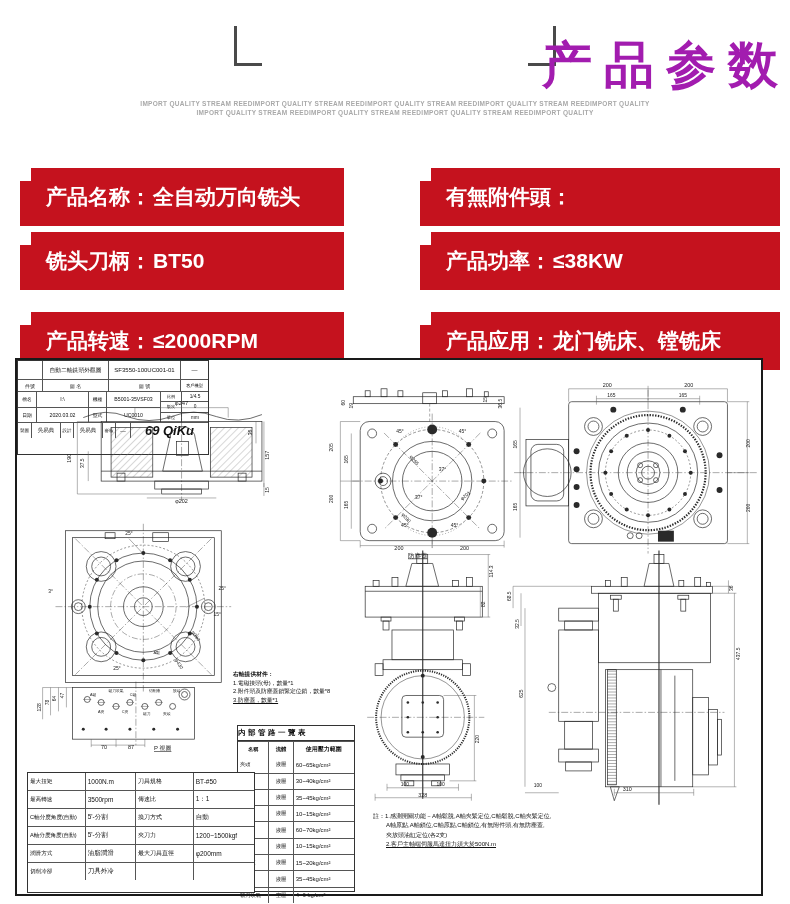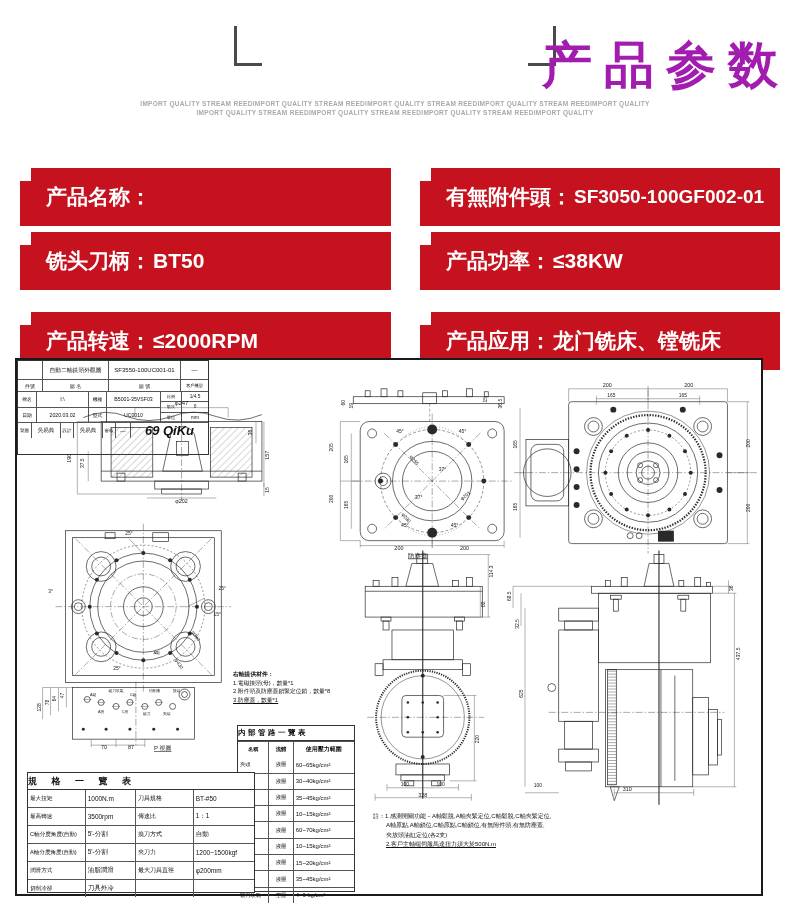--- a/index.html
+++ b/index.html
@@ -12,21 +12,21 @@
   .bracket-left{left:234px;top:26px;width:28px;height:40px;border-left:3px solid #4a4a4a;border-bottom:3px solid #4a4a4a;}
   .bracket-right{left:528px;top:26px;width:28px;height:40px;border-right:3px solid #4a4a4a;border-bottom:3px solid #4a4a4a;}
   .tagline{left:0;width:790px;text-align:center;font-size:6.5px;font-weight:600;color:#a9a9a9;letter-spacing:.3px;}
   .tag1{top:100px;} .tag2{top:109px;}
 
   
   .banner{background:#c5121e;color:#fff;display:flex;align-items:center;padding-left:26px;
     font-weight:bold;font-size:21px;white-space:nowrap;overflow:hidden;}
   .banner::before{content:"";position:absolute;left:0;top:0;width:11px;height:13px;background:#fff;}
   .banner .val{margin-left:2px;}
-  .b-l{left:20px;width:371px;height:58px;}
+  .b-l{left:20px;width:324px;height:58px;}
   .b-r{left:420px;width:360px;height:58px;}
   .row1{top:168px;} .row2{top:232px;} .row3{top:296px;margin-top:16px;}
   .b-r.row1 .val{font-size:19px;}
 
   
   #drawing{left:15px;top:358px;width:748px;height:538px;border:2px solid #1a1a1a;background:#fff;}
   #drawing svg{position:absolute;left:0;top:0;}
   #drawing svg text{font-family:"Liberation Sans",sans-serif;fill:#1c1c1c;}
 
   .dtable{position:absolute;box-sizing:border-box;border:1px solid #333;background:#fff;font-size:6.5px;color:#111;}
@@ -76,35 +76,35 @@
 
 <div class="abs bracket-left"></div>
 <div class="abs bracket-right"></div>
 <div class="abs page-title">产品参数</div>
 <div class="abs tagline tag1">IMPORT QUALITY STREAM REEDIMPORT QUALITY STREAM REEDIMPORT QUALITY STREAM REEDIMPORT QUALITY STREAM REEDIMPORT QUALITY</div>
 <div class="abs tagline tag2">IMPORT QUALITY STREAM REEDIMPORT QUALITY STREAM REEDIMPORT QUALITY STREAM REEDIMPORT QUALITY</div>
 
 <div class="abs banner b-l row1">
   <span>产品名称</span>
     <span>：</span>
+    <span class="val">全自动万向铣头</span>
 </div>
 <div class="abs banner b-l row2">
   <span>铣头刀柄</span>
     <span>：</span>
     <span class="val">BT50</span>
 </div>
 <div class="abs banner b-l row3">
   <span>产品转速</span>
     <span>：</span>
     <span class="val">≤2000RPM</span>
 </div>
 <div class="abs banner b-r row1">
   <span>有無附件頭</span>
     <span>：</span>
-    <span class="val">SF3050-100GF002-01</span>
 </div>
 <div class="abs banner b-r row2">
   <span>产品功率</span>
     <span>：</span>
     <span class="val">≤38KW</span>
 </div>
 <div class="abs banner b-r row3">
   <span>产品应用</span>
     <span>：</span>
     <span class="val">龙门铣床、镗铣床</span>
@@ -604,21 +604,20 @@
         </div>
         <div class="tr">
           <div class="td">鬆刀吹氣</div>
           <div class="td">空壓</div>
           <div class="td">4~6 kg/cm²</div>
         </div>
       </div>
   </div>
 
   <div id="specTable" class="dtable">
-    <div class="ttl">規 格 一 覽 表</div>
     <div>
         <div class="tr">
           <div class="td">最大扭矩</div>
           <div class="td">1000N.m</div>
           <div class="td">刀具規格</div>
           <div class="td">BT-#50</div>
         </div>
         <div class="tr">
           <div class="td">最高轉速</div>
           <div class="td">3500rpm</div>

